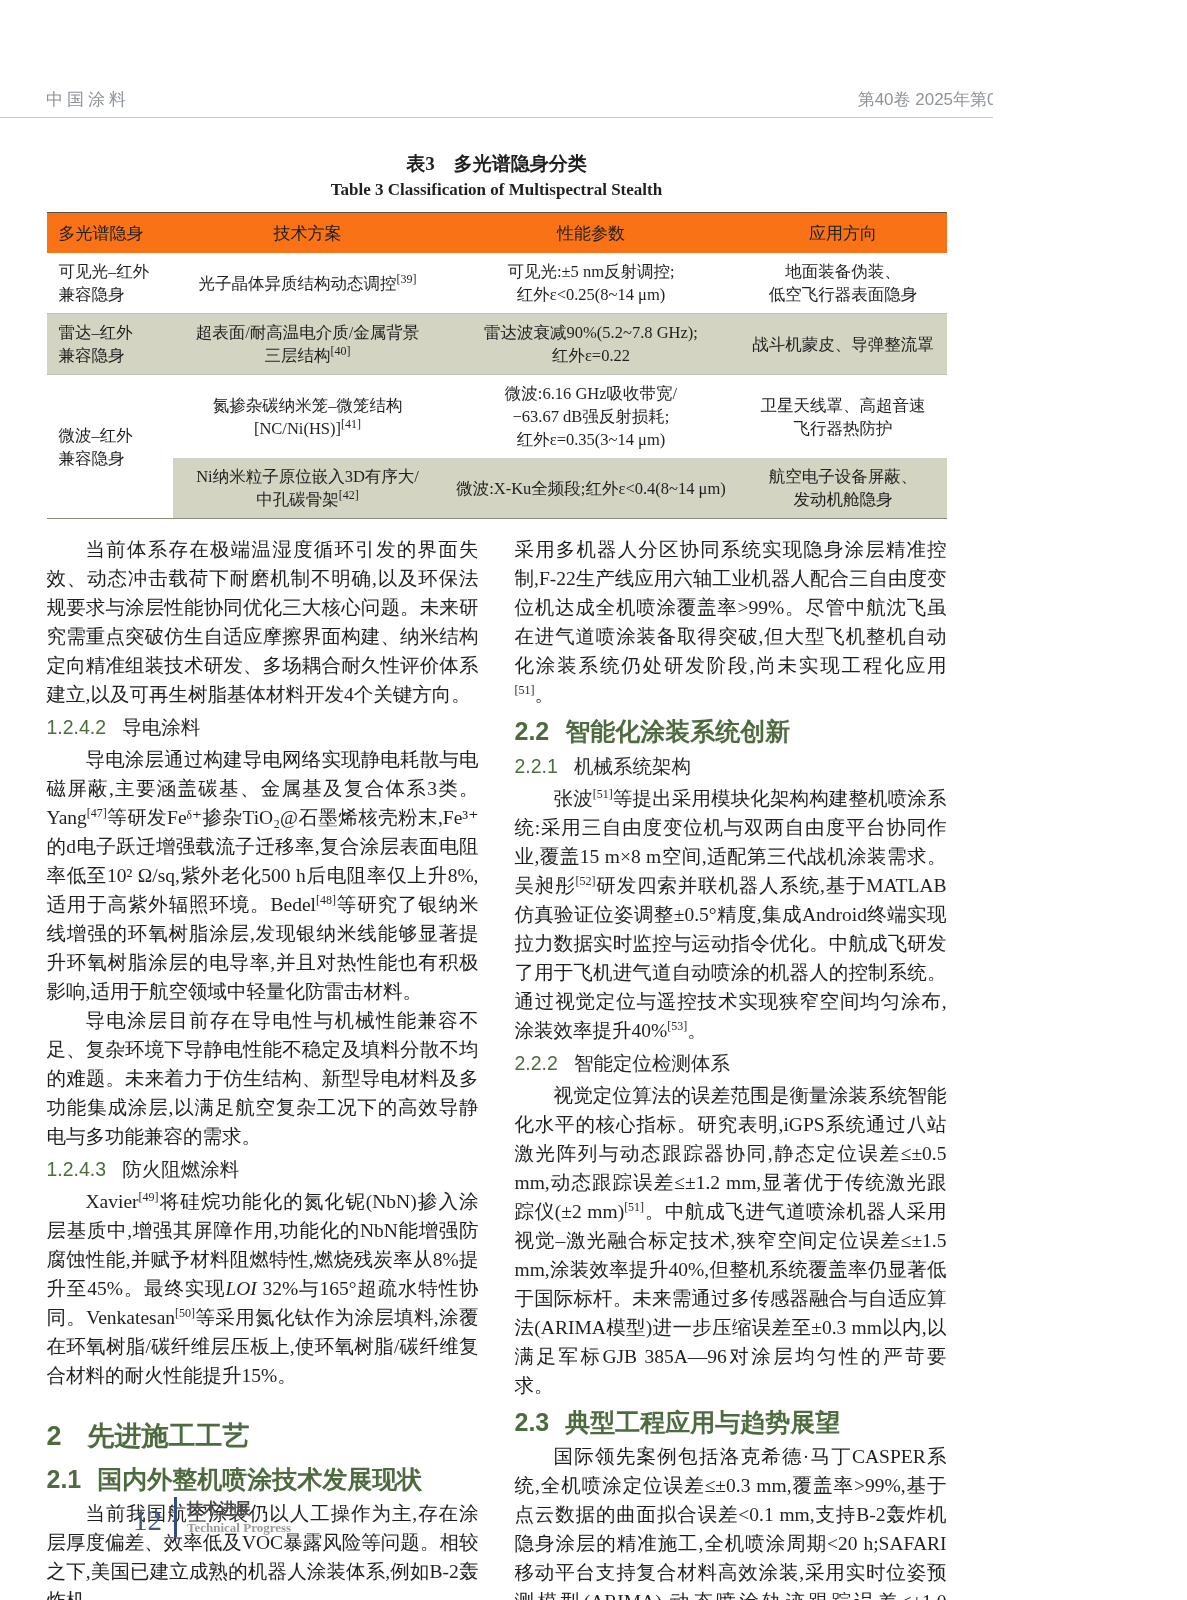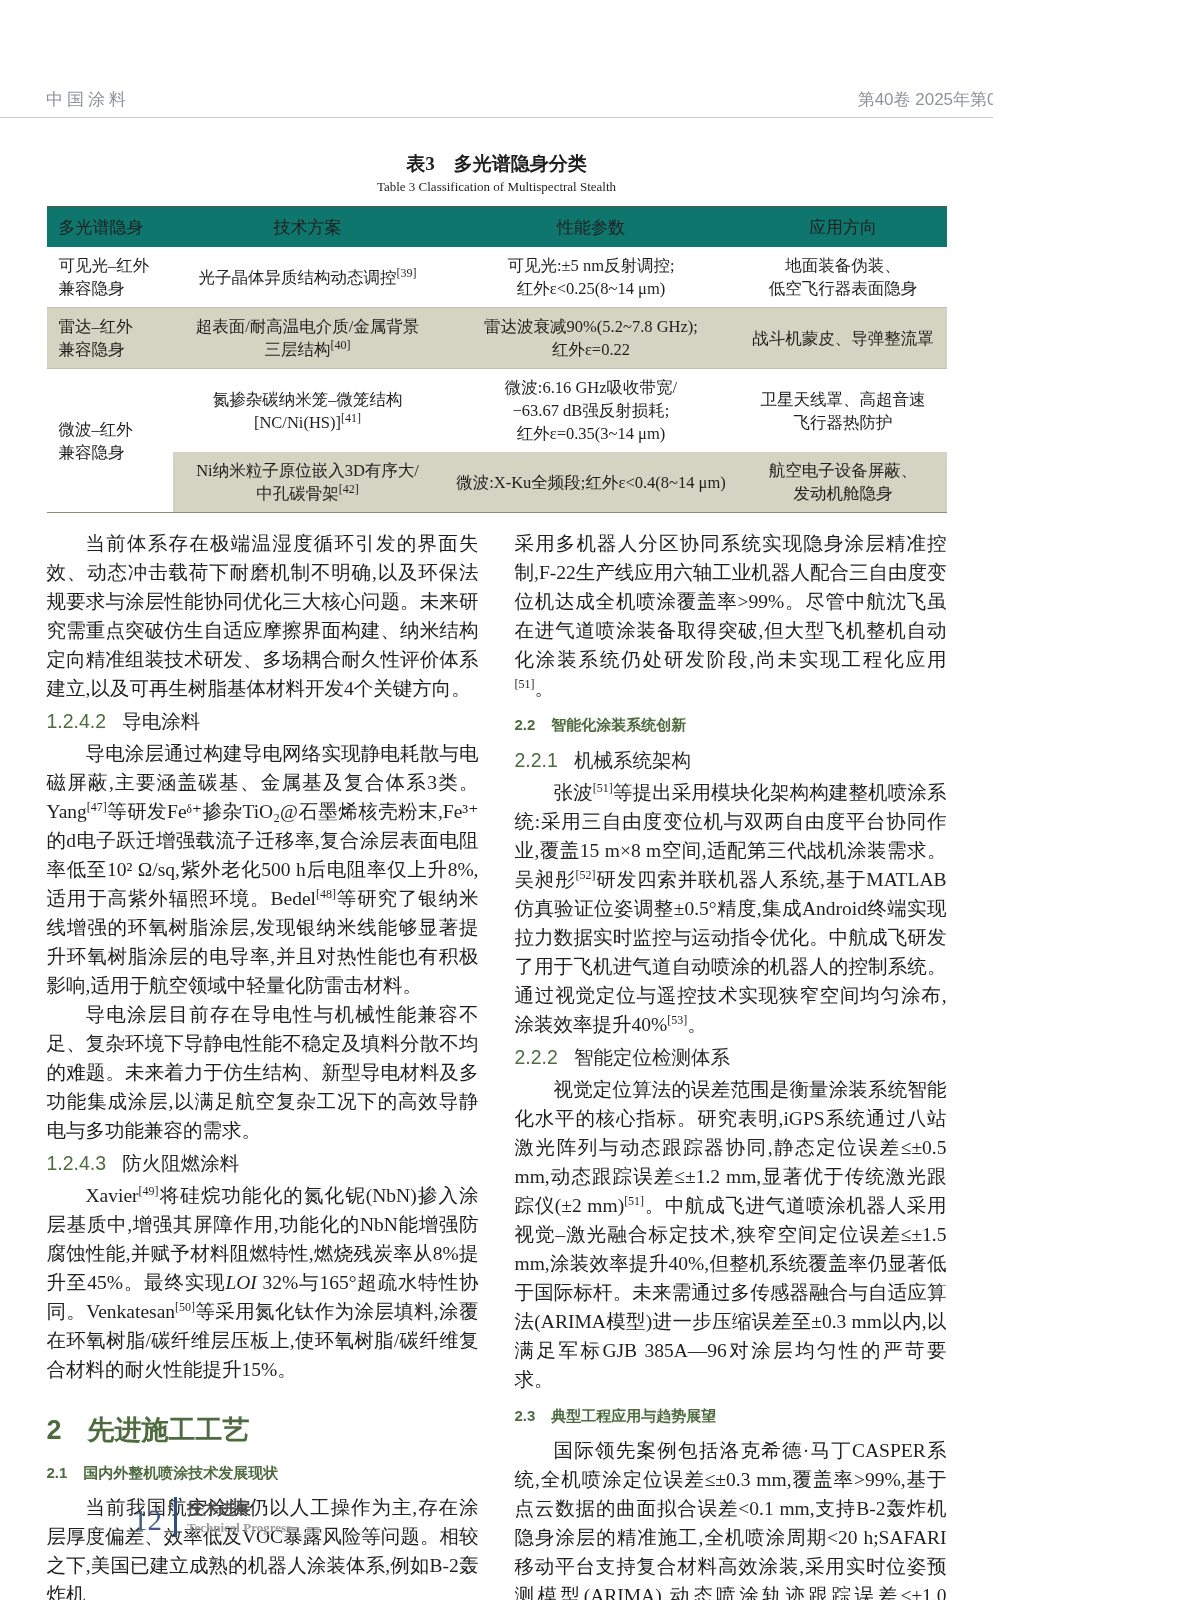--- a/index.html
+++ b/index.html
@@ -8,44 +8,44 @@
   
   .runhead{width:1065px;margin:0 auto;padding-top:88px;}
   .runhead-row{display:flex;justify-content:space-between;align-items:flex-end;
                padding:0 42px 6px 46px;font-size:17px;color:#8e9399;
                font-family:"Liberation Sans","DejaVu Sans",sans-serif;}
   .journal-name{letter-spacing:4px;}
   .runhead-rule{border-bottom:1.5px solid #c9c9c9;}
   
   .tbl-title{ text-align:center;margin-top:32px;line-height:1.45;}
   .tbl-title .zh{font-size:19px;font-weight:bold;}
-  .tbl-title .en{font-size:13px;font-weight:normal;}
+  .tbl-title .en{font-size:17px;font-weight:bold;}
   
   table.stealth{width:900px;margin:10px auto 0;border-collapse:collapse;
         font-size:16.5px;line-height:23px;border-top:1.5px solid #555;border-bottom:1.5px solid #8a8a7a;}
   table.stealth th, table.stealth td{padding:7px 6px;text-align:center;vertical-align:middle;
         white-space:pre-line;}
-  table.stealth th{background:#0f766e;font-weight:normal;font-size:17px;height:26px;}
+  table.stealth th{background:#f97316;font-weight:normal;font-size:17px;height:26px;}
   table.stealth th:first-child, table.stealth td.c1{text-align:left;padding-left:12px;}
   td.shade{background:#d4d4c3;}
   tr.sep td{border-top:1px solid #c2c2b2;}
   table.stealth col.w1{width:14%;} table.stealth col.w2{width:30%;}
   table.stealth col.w3{width:33%;} table.stealth col.w4{width:23%;}
   
   .columns{display:flex;gap:36px;width:900px;margin:16px auto 0;}
   .col{flex:1;min-width:0;}
   .col p{margin:0;font-size:19.5px;line-height:29px;text-align:justify;text-indent:2em;}
   .col p.noindent{text-indent:0;}
   sup{font-size:12px;line-height:0;}
   .h2{display:flex;align-items:baseline;gap:26px;margin:28px 0 10px;
       font-family:"Liberation Sans","DejaVu Sans",sans-serif;
       font-size:27px;font-weight:bold;color:#4e6b3f;}
   .h3{display:flex;align-items:center;gap:16px;margin:7px 0 5px;
       font-family:"Liberation Sans","DejaVu Sans",sans-serif;
-      font-size:15px;font-weight:bold;color:#4e6b3f;line-height:30px;}
+      font-size:25px;font-weight:bold;color:#4e6b3f;line-height:30px;}
   .h4{display:flex;align-items:baseline;gap:16px;margin:3px 0 2px;
       font-family:"Liberation Sans","DejaVu Sans",sans-serif;
       font-size:19.5px;line-height:31px;}
   .h4 .num{color:#4e6b3f;}
   .h4 .ttl{color:#2a2a2a;}
   
   .footer{position:absolute;left:133px;top:1497px;display:flex;align-items:center;}
   .page-num{font-size:29px;color:#3c5a85;margin-right:12px;align-self:flex-end;}
   .footer-bar{width:3px;height:40px;background:#2f4f7d;margin-right:10px;}
   .footer-text .zh{font-family:"Liberation Sans","DejaVu Sans",sans-serif;

